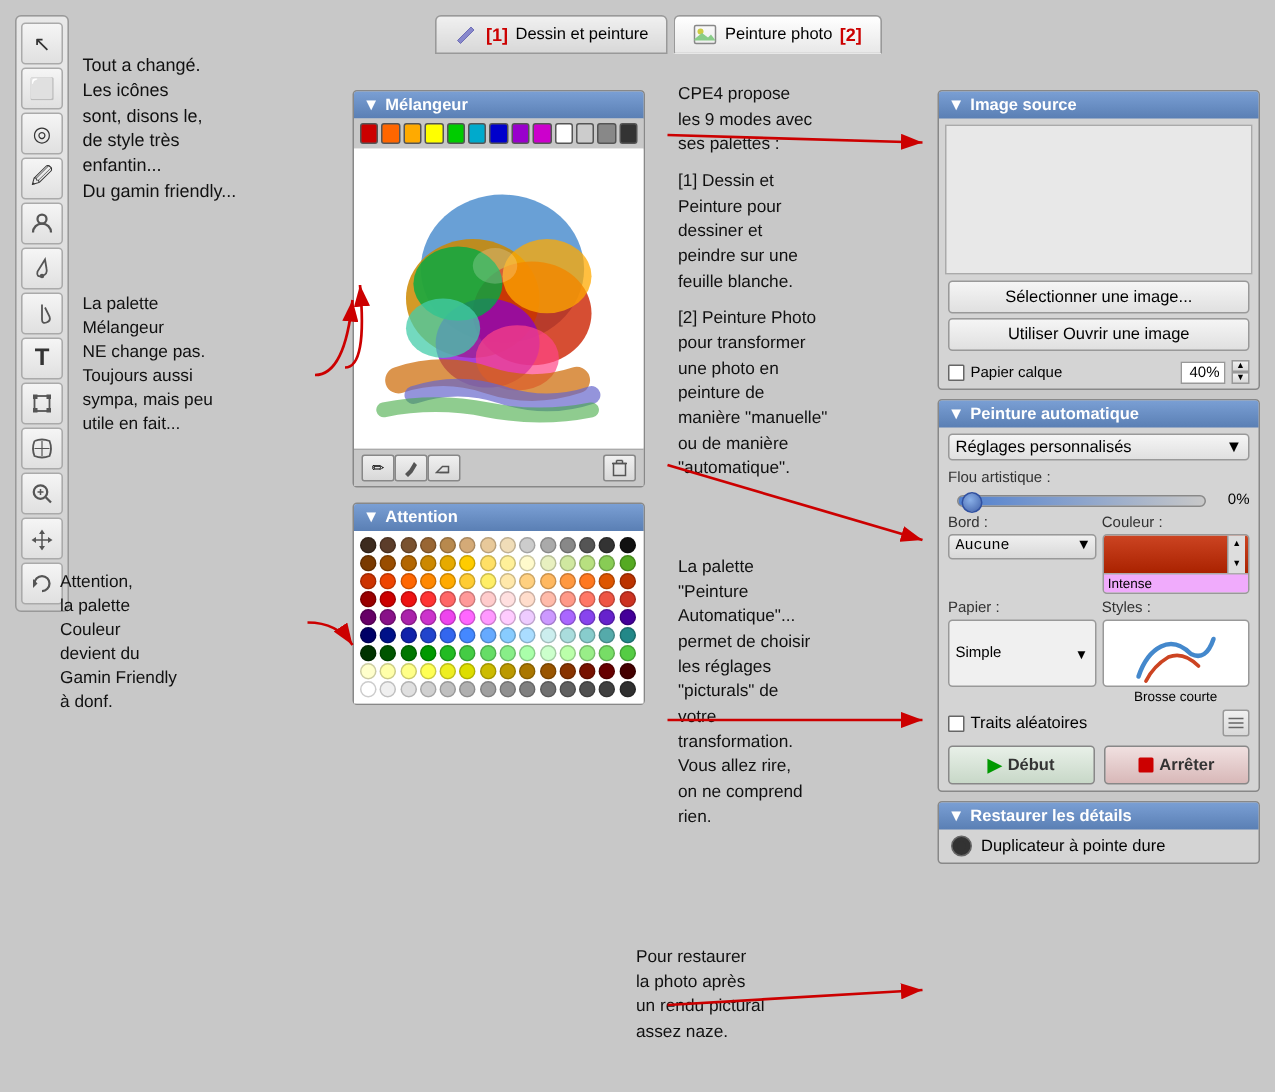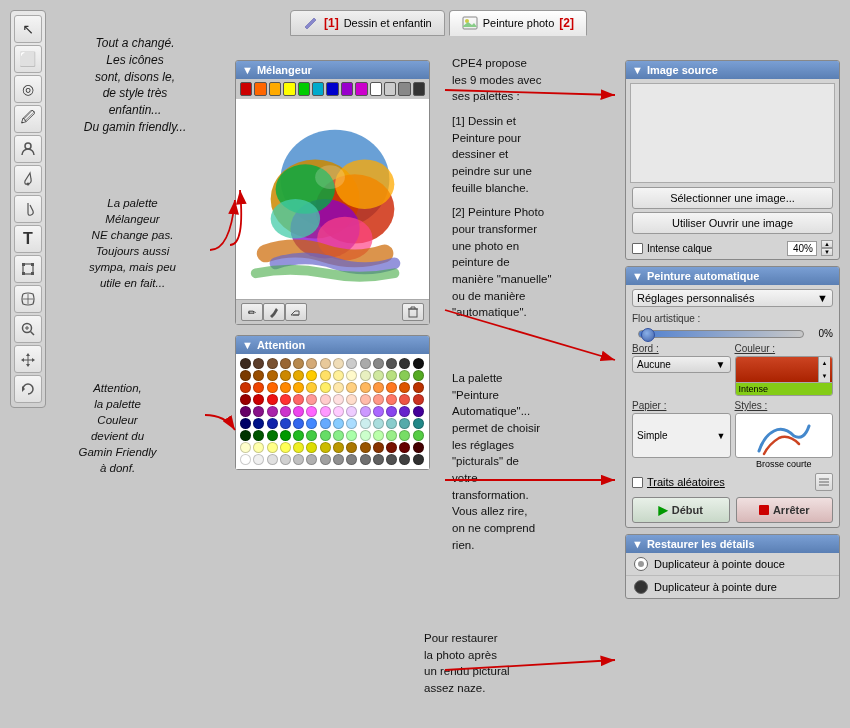--- a/index.html
+++ b/index.html
@@ -66,22 +66,20 @@
       font-size: 14px;
       color: #333;
     }
 
     
     .annotation {
       position: absolute;
       color: #1a1a1a;
       font-size: 11px;
       line-height: 1.4;
-      font-style: italic;
-      text-align: center;
     }
 
     
     .melangeur-panel {
       position: absolute;
       top: 60px;
       left: 235px;
       width: 195px;
       background: #d4d4d4;
       border: 1px solid #888;
@@ -291,32 +289,32 @@
       gap: 4px;
       padding: 2px 6px;
     }
     .bord-col, .couleur-col {
       flex: 1;
     }
     .sub-label {
       font-size: 10px;
       color: #333;
       margin-bottom: 2px;
-      text-decoration: underline;
     }
     .bord-select {
       width: 100%;
       background: linear-gradient(to bottom, #f0f0f0, #d8d8d8);
       border: 1px solid #999;
       border-radius: 3px;
       padding: 2px 4px;
       font-size: 10px;
       display: flex;
       align-items: center;
       justify-content: space-between;
+      font-family: Liberation Mono, monospace;
     }
     .couleur-swatch-box {
       width: 100%;
       height: 40px;
       border: 1px solid #999;
       border-radius: 3px;
       overflow: hidden;
       display: flex;
       flex-direction: column;
     }
@@ -348,21 +346,20 @@
       display: flex;
       align-items: center;
       justify-content: center;
       overflow: hidden;
     }
     .traits-row {
       display: flex;
       align-items: center;
       justify-content: space-between;
       padding: 2px 6px;
-      text-decoration: underline;
     }
     .traits-left {
       display: flex;
       align-items: center;
       gap: 4px;
     }
     .action-buttons-row {
       display: flex;
       gap: 6px;
       padding: 4px 6px;
@@ -518,21 +515,21 @@
       </svg>
   </div>
 </div>
 
 <div class="top-tabs">
   <div class="tab">
     <svg width="16" height="16" viewBox="0 0 16 16">
       <path d="M2 12 L5 9 L11 3 L13 5 L7 11 L4 14 Z" fill="#8888cc" stroke="#5555aa" stroke-width="0.5"></path>
     </svg>
     <span class="bracket-label">[1]</span>
-    <span>Dessin et enfantin</span>
+    <span>Dessin et peinture</span>
   </div>
   <div class="tab active">
     <svg width="16" height="16" viewBox="0 0 16 16">
       <rect x="1" y="2" width="14" height="12" rx="1" fill="none" stroke="#888" stroke-width="1"></rect>
       <circle cx="5" cy="6" r="2" fill="#cccc44"></circle>
       <path d="M1 11 L6 7 L10 10 L12 8 L15 12 L1 12 Z" fill="#88cc88"></path>
     </svg>
     <span>Peinture photo</span>
     <span class="bracket-label">[2]</span>
   </div>
@@ -816,21 +813,21 @@
       <span>▼</span>
       <span>Image source</span>
     </div>
     <div class="image-preview">
       
     </div>
     <button class="panel-btn">Sélectionner une image...</button>
     <button class="panel-btn">Utiliser Ouvrir une image</button>
     <div class="transparency-row">
       <div class="checkbox-small"></div>
-      <span>Intense calque</span>
+      <span>Papier calque</span>
       <div style="flex:1;"></div>
       <div class="transparency-value">40%</div>
       <div class="stepper">
         <div class="stepper-btn">▲</div>
         <div class="stepper-btn">▼</div>
       </div>
     </div>
   </div>
 
   <div class="peinture-auto-panel">
@@ -861,21 +858,21 @@
       </div>
       <div class="couleur-col">
         <div class="sub-label">Couleur :</div>
         <div class="couleur-swatch-box">
           <div style="background: linear-gradient(to bottom, #cc4422, #aa2200); flex:1; display:flex; align-items:center; justify-content:flex-end; padding-right:2px;">
             <div style="width:12px; background:#ddd; border-left:1px solid #999; height:100%; display:flex; flex-direction:column; justify-content:space-around; cursor:pointer;">
               <div style="font-size:6px; text-align:center;">▲</div>
               <div style="font-size:6px; text-align:center;">▼</div>
             </div>
           </div>
-          <div style="background:#84cc16; padding:1px 3px; font-size:9px; display:flex; justify-content:space-between; border-top:1px solid #aaa;">
+          <div style="background:#f0abfc; padding:1px 3px; font-size:9px; display:flex; justify-content:space-between; border-top:1px solid #aaa;">
             <span>Intense</span>
           </div>
         </div>
       </div>
     </div>
     <div class="papier-styles-row">
       <div class="papier-col">
         <div class="sub-label">Papier :</div>
         <div class="papier-preview">
           <span style="font-size:10px;">Simple</span>
@@ -917,26 +914,20 @@
       </button>
     </div>
   </div>
 
   <div class="restaurer-panel">
     <div class="panel-header">
       <span>▼</span>
       <span>Restaurer les détails</span>
     </div>
     <div class="restore-item">
-      <div class="restore-radio">
-        <div style="width:6px; height:6px; background:#999; border-radius:50%;"></div>
-      </div>
-      <span>Duplicateur à pointe douce</span>
-    </div>
-    <div class="restore-item">
       <div class="restore-radio filled">
       </div>
       <span>Duplicateur à pointe dure</span>
     </div>
   </div>
 
 </div>
 
 <svg class="arrows-overlay">
 

